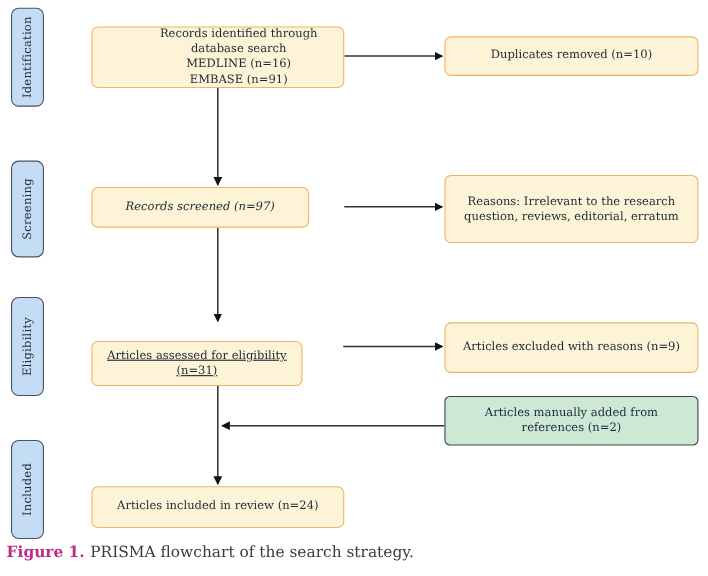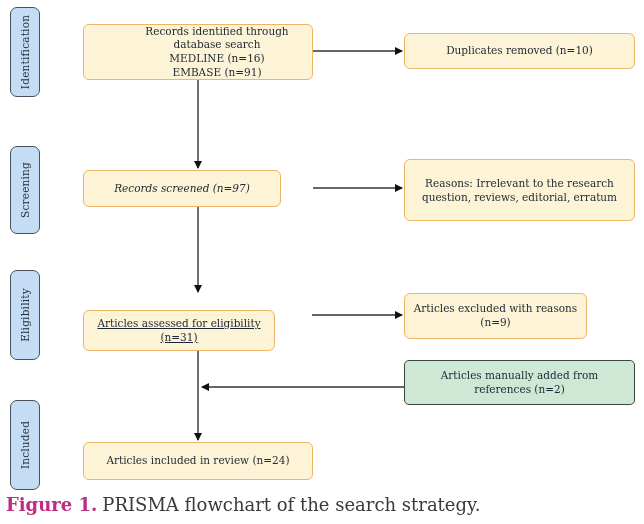--- a/index.html
+++ b/index.html
@@ -38,26 +38,26 @@
   }
   .flow-box .reasons{display:block;margin-top:2px;}
   .green{background:var(--manual_fill,#cde9d6);border:1.5px solid var(--manual_border,#3c463f);border-radius:5px;}
 
   .b-identified{left:83px;top:24px;width:230px;height:56px;padding-left:46px;}
   .b-screened{left:83px;top:170px;width:198px;height:37px;font-style:italic;}
   .b-assessed{left:83px;top:310px;width:192px;height:41px;text-decoration:underline;}
   .b-included{left:83px;top:442px;width:230px;height:38px;}
   .b-duplicates{left:404px;top:33px;width:231px;height:36px;justify-content:center;}
   .b-rec-excluded{left:404px;top:159px;width:231px;height:62px;}
-  .b-art-excluded{left:404px;top:293px;width:183px;height:46px;align-items:center;}
+  .b-art-excluded{left:404px;top:293px;width:231px;height:46px;align-items:center;}
   .b-manual{left:404px;top:360px;width:231px;height:45px;}
 
   .caption{
     position:absolute;left:6px;top:494px;margin:0;
-    font-size:18px;color:var(--caption_text_color,#3a3a3a);text-align:right;
+    font-size:14px;color:var(--caption_text_color,#3a3a3a);text-align:right;
   }
   .caption .cap-label{font-weight:bold;color:var(--caption_accent,#c12a85);margin-right:5px;}
 </style>
 </head>
 <body>
 
 <div class="canvas">
 
   <svg class="connectors" width="644" height="524" viewBox="0 0 644 524">
     <defs>

